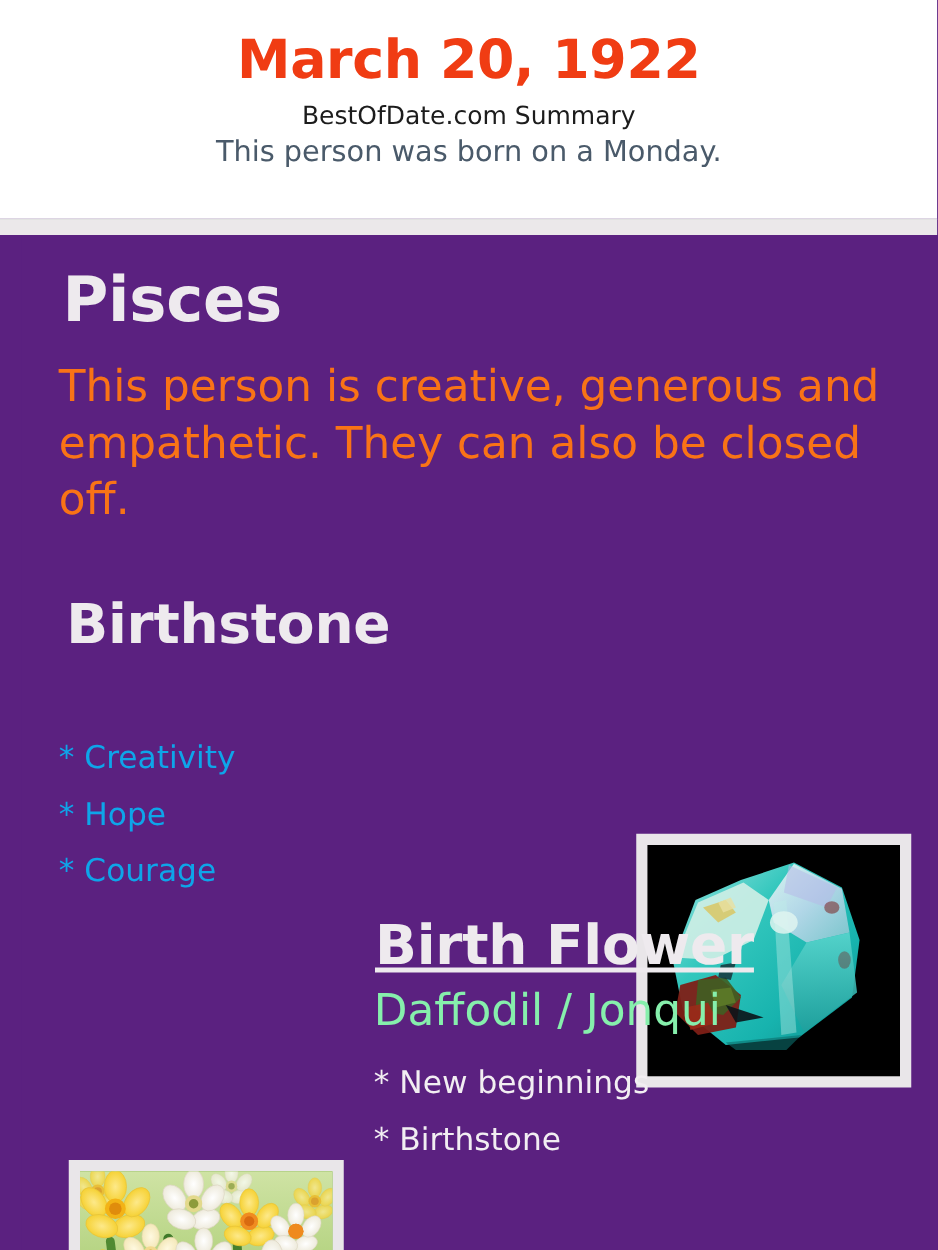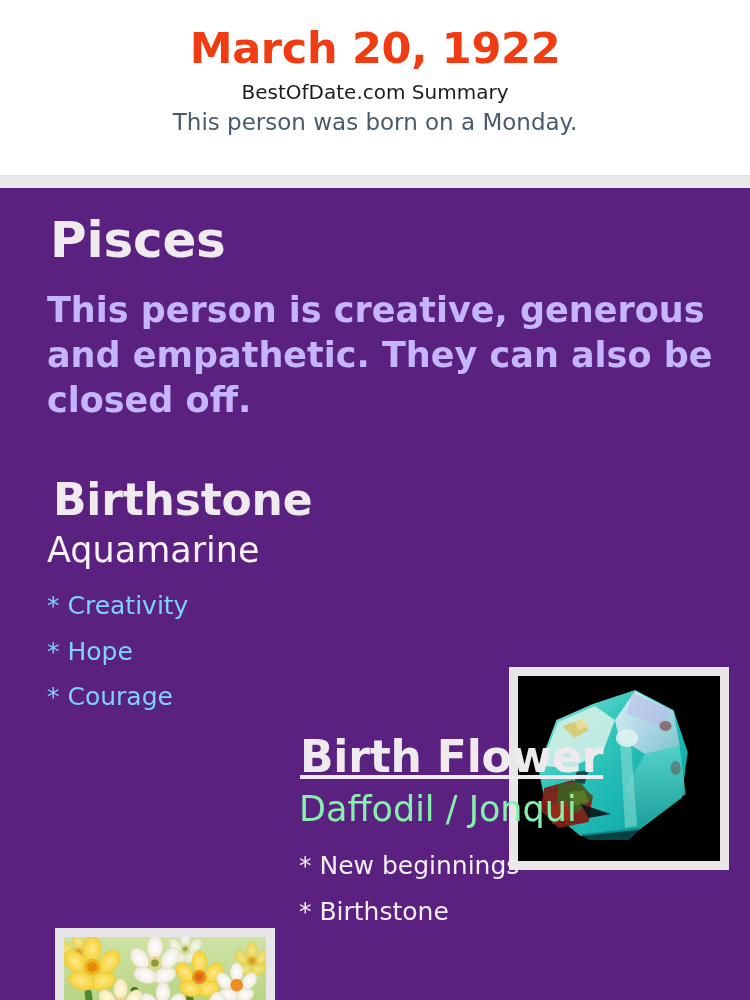--- a/index.html
+++ b/index.html
@@ -90,23 +90,23 @@
     color: #eeeaee;
     letter-spacing: -0.2px;
   }
   .zodiac-desc {
     position: absolute;
     left: 30px;
     top: 100px;
     width: 680px;
     margin: 0;
     font-size: 35px;
-    font-weight: bold;
+    font-weight: normal;
     line-height: 1.28;
-    color: #c4b5fd;
+    color: #f97316;
   }
 
   
   .stone-heading {
     position: absolute;
     left: 36px;
     top: 290px;
     margin: 0;
     font-size: 44px;
     font-weight: bold;
@@ -128,21 +128,21 @@
     position: absolute;
     left: 30px;
     top: 395px;
     margin: 0;
     padding: 0;
     list-style: none;
   }
   .stone-list li {
     font-size: 25px;
     line-height: 1.82;
-    color: #7dd3fc;
+    color: #0ea5e9;
     white-space: nowrap;
   }
 
   .stone-photo {
     position: absolute;
     left: 492px;
     top: 479px;
     width: 220px;
     height: 203px;
     background: #e9e6e9;
@@ -225,21 +225,20 @@
     <div class="header-note">This person was born on a Monday.</div>
   </div>
   <div class="divider-band"></div>
 
   <div class="panel">
 
     <h2 class="zodiac-title">Pisces</h2>
     <p class="zodiac-desc">This person is creative, generous and empathetic. They can also be closed off.</p>
 
     <h3 class="stone-heading">Birthstone</h3>
-    <div class="stone-name">Aquamarine</div>
     <ul class="stone-list">
       <li>* Creativity</li>
       <li>* Hope</li>
       <li>* Courage</li>
     </ul>
 
     <div class="stone-photo">
       <div class="stone-photo-inner">
         <svg class="ph-svg" viewBox="0 0 200 185" preserveAspectRatio="none">
           <defs>

